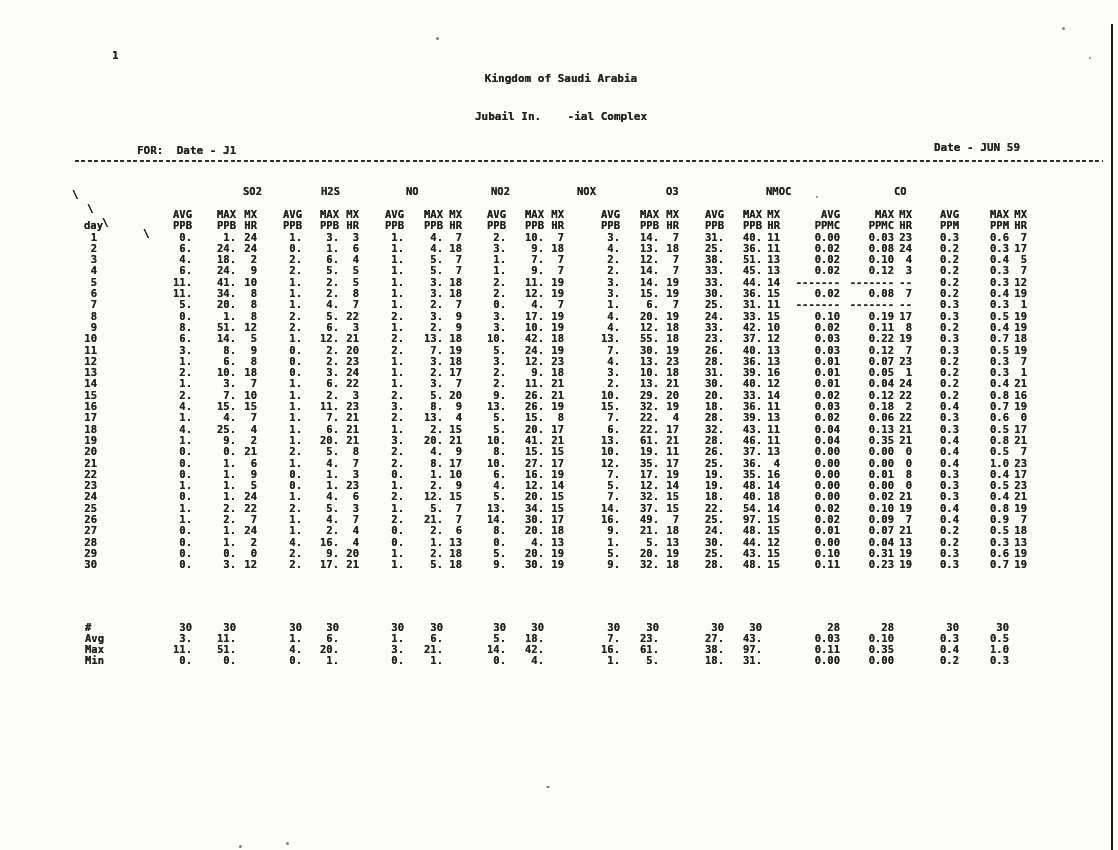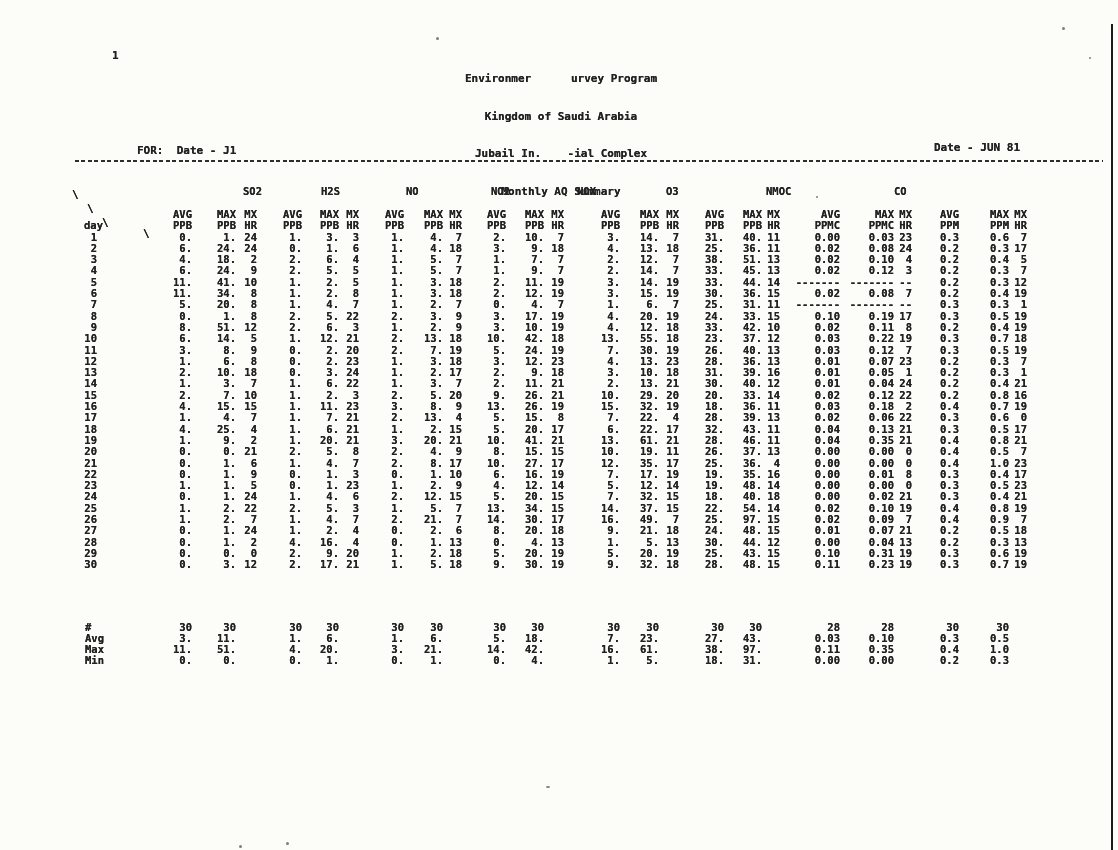--- a/index.html
+++ b/index.html
@@ -45,28 +45,26 @@
   .s5{left:286px;top:842px}.s6{left:239px;top:845px}
 </style>
 </head>
 <body>
 
 <div class="doc">
 
   <div class="pageno">1</div>
 
   <div class="titleblock">
-    <div>Environmer      urvey Program</div>
     <div>Kingdom of Saudi Arabia</div>
     <div>Jubail In.    -ial Complex</div>
-    <div>Monthly AQ Summary</div>
   </div>
 
   <div class="sitelabel">FOR:  Date - J1</div>
-  <div class="datelabel">Date - JUN 81</div>
+  <div class="datelabel">Date - JUN 59</div>
 
   <div class="sep"></div>
 
   <div class="grouprow">
     <span class="g g0">SO2</span>
     <span class="g g1">H2S</span>
     <span class="g g2">NO</span>
     <span class="g g3">NO2</span>
     <span class="g g4">NOX</span>
     <span class="g g5">O3</span>

